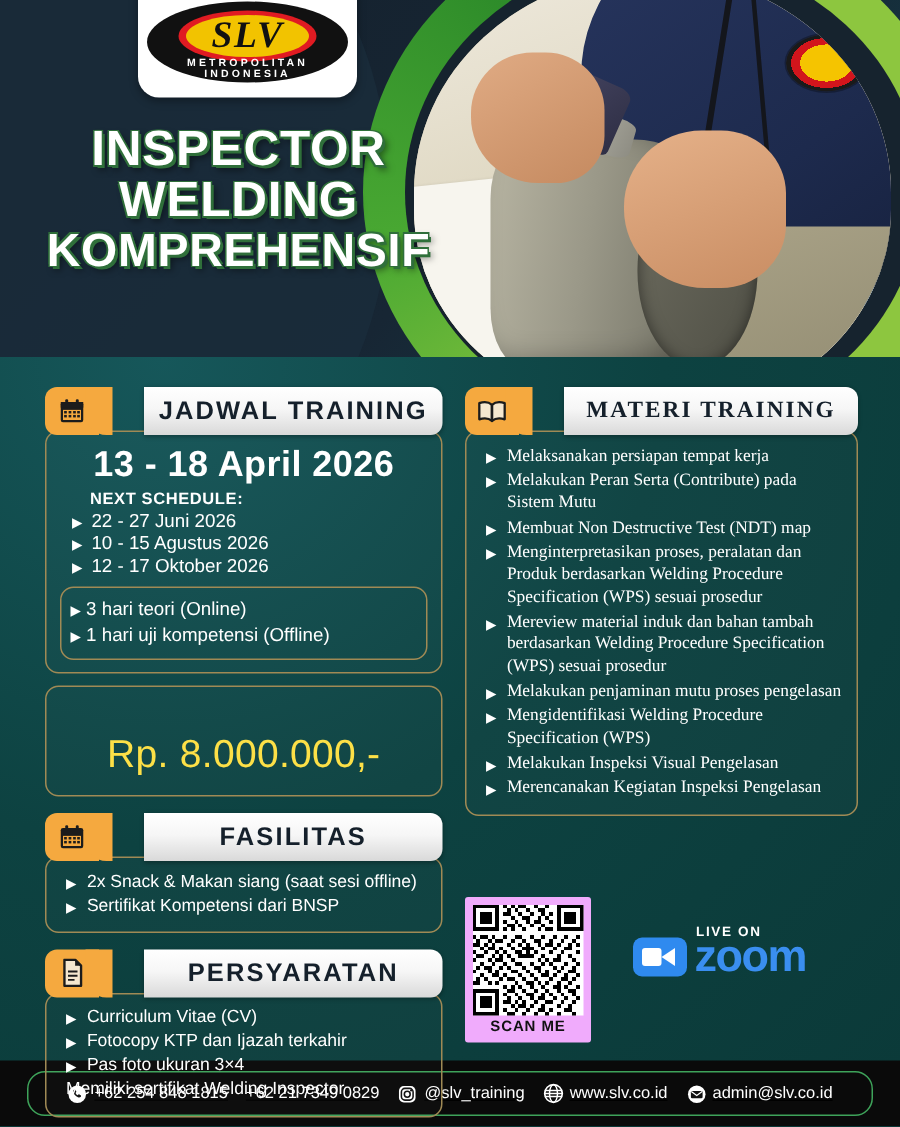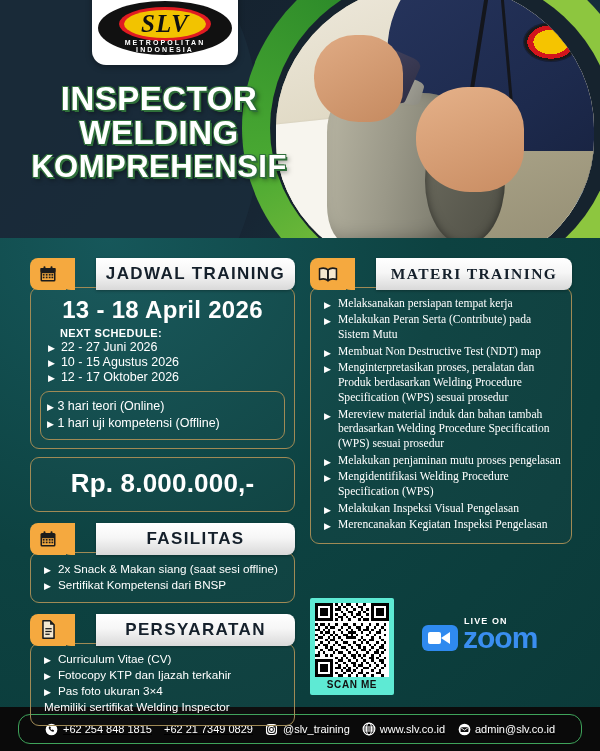--- a/index.html
+++ b/index.html
@@ -177,35 +177,35 @@
   .sched-next { font-size:11px; font-weight:bold; color:#ffffff; letter-spacing:.4px;
                 margin-bottom:1px;padding-left:20px; }
   .sched-li { font-size:12.5px; color:#ffffff; margin:1px 0 1px 8px;
               display:flex; gap:6px; align-items:baseline; }
   .tri { color:#ffffff; font-size:9px; line-height:1; }
   .sched-sub { border:1.3px solid #a08a55; border-radius:9px; margin-top:7px;
                padding:6px 6px 7px; text-align:left; }
   .sched-sub div { font-size:12.5px; color:#ffffff; line-height:17px; }
 
   
-  .biaya-val { text-align:center; font-size:26px; font-weight:bold; color:#ffffff;
-               letter-spacing:.2px; padding:3px 0 4px; }
+  .biaya-val { text-align:center; font-size:26px; font-weight:normal; color:#fde047;
+               letter-spacing:.2px; padding:3px 0 4px;margin-top:19px; }
 
   
   .blist { list-style:none; }
   .blist li { display:flex; gap:7px; align-items:flex-start;
               font-size:11.7px; color:#ffffff; line-height:14.6px; margin:1.5px 0;
               padding-left:4px; }
   .blist li .tri { margin-top:4px; flex:none; }
   .mlist li { font-size:11.6px; line-height:14.8px; margin:1.8px 0; }
 
   
   .qr-row { position:absolute; left:310px; top:598px; width:270px; height:108px;
             display:flex; align-items:flex-start; gap:28px; z-index:4; }
-  .qr-card { width:84px; background:#5eead4; border-radius:2px; padding:5px 5px 2px;
+  .qr-card { width:84px; background:#f0abfc; border-radius:2px; padding:5px 5px 2px;
              text-align:center; }
   .qr-img { width:74px; height:74px; display:block; }
   .qr-label { font-size:10px; font-weight:bold; color:#111; letter-spacing:.6px;
               padding:2px 0 3px; }
   .zoom-wrap { padding-top:18px; }
   .zoom-live { font-size:9px; font-weight:bold; color:#ffffff; letter-spacing:1.1px;
                margin-left:42px; margin-bottom:-3px; }
   .zoom-row { display:flex; align-items:center; gap:5px; }
   .zoom-cam { width:36px; height:26px; background:#2f8aef; border-radius:6px;
               position:relative; }

